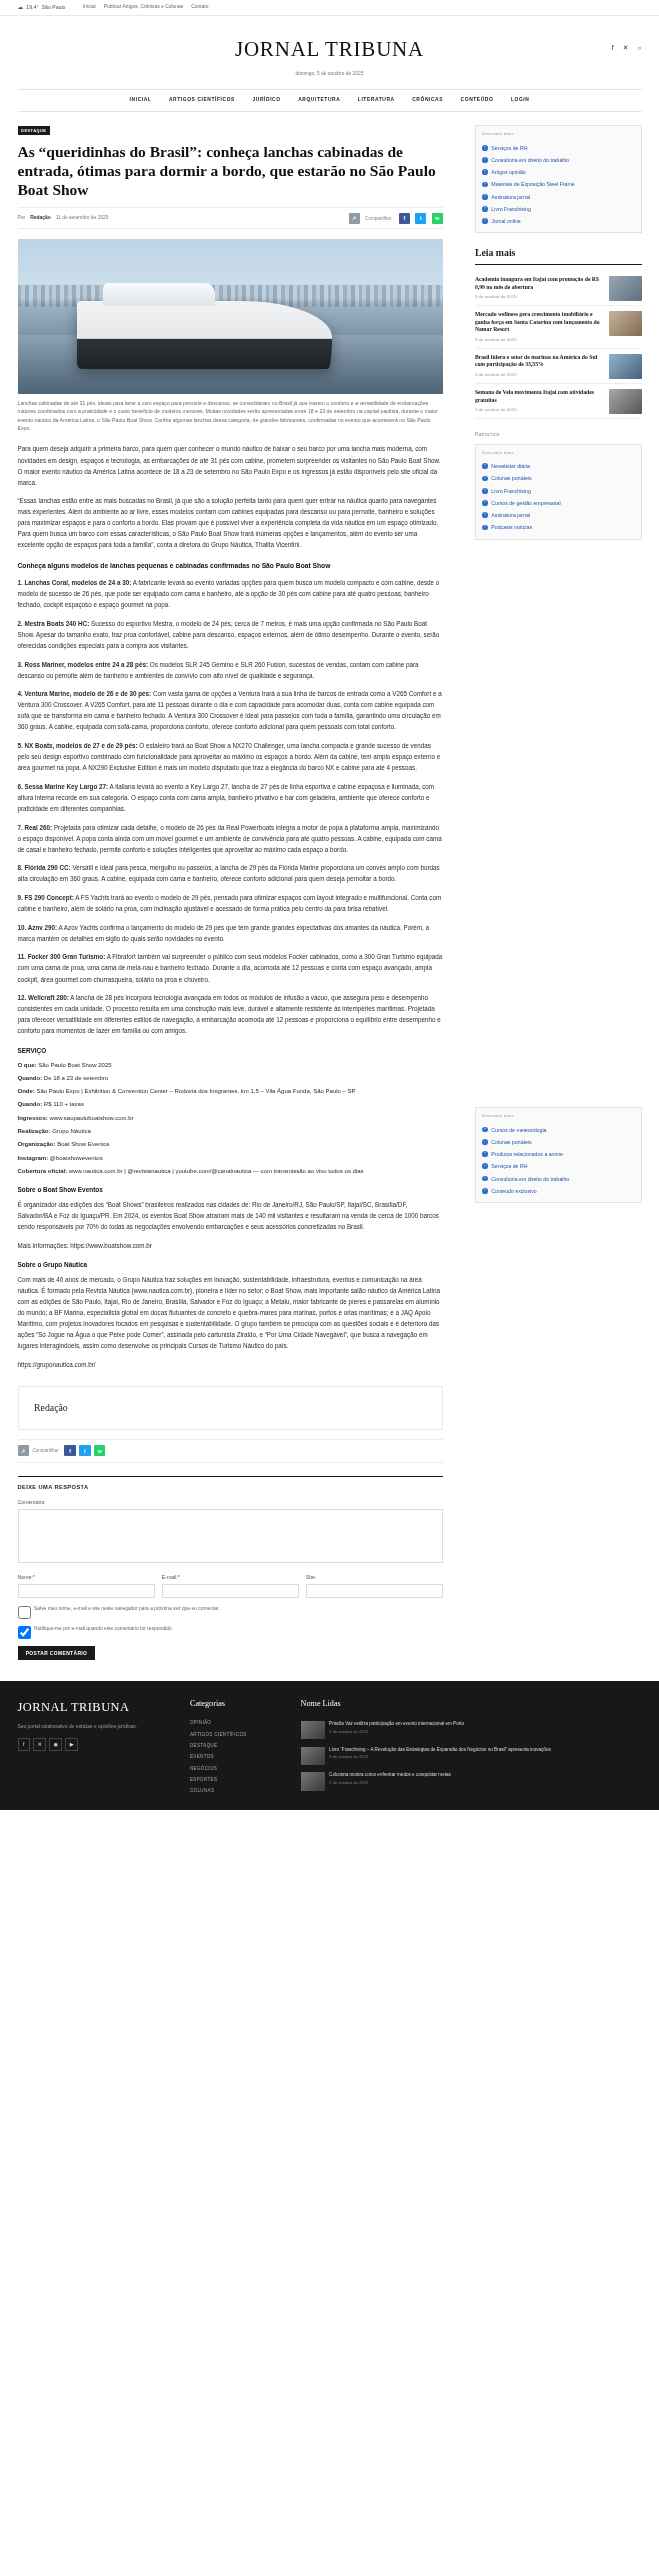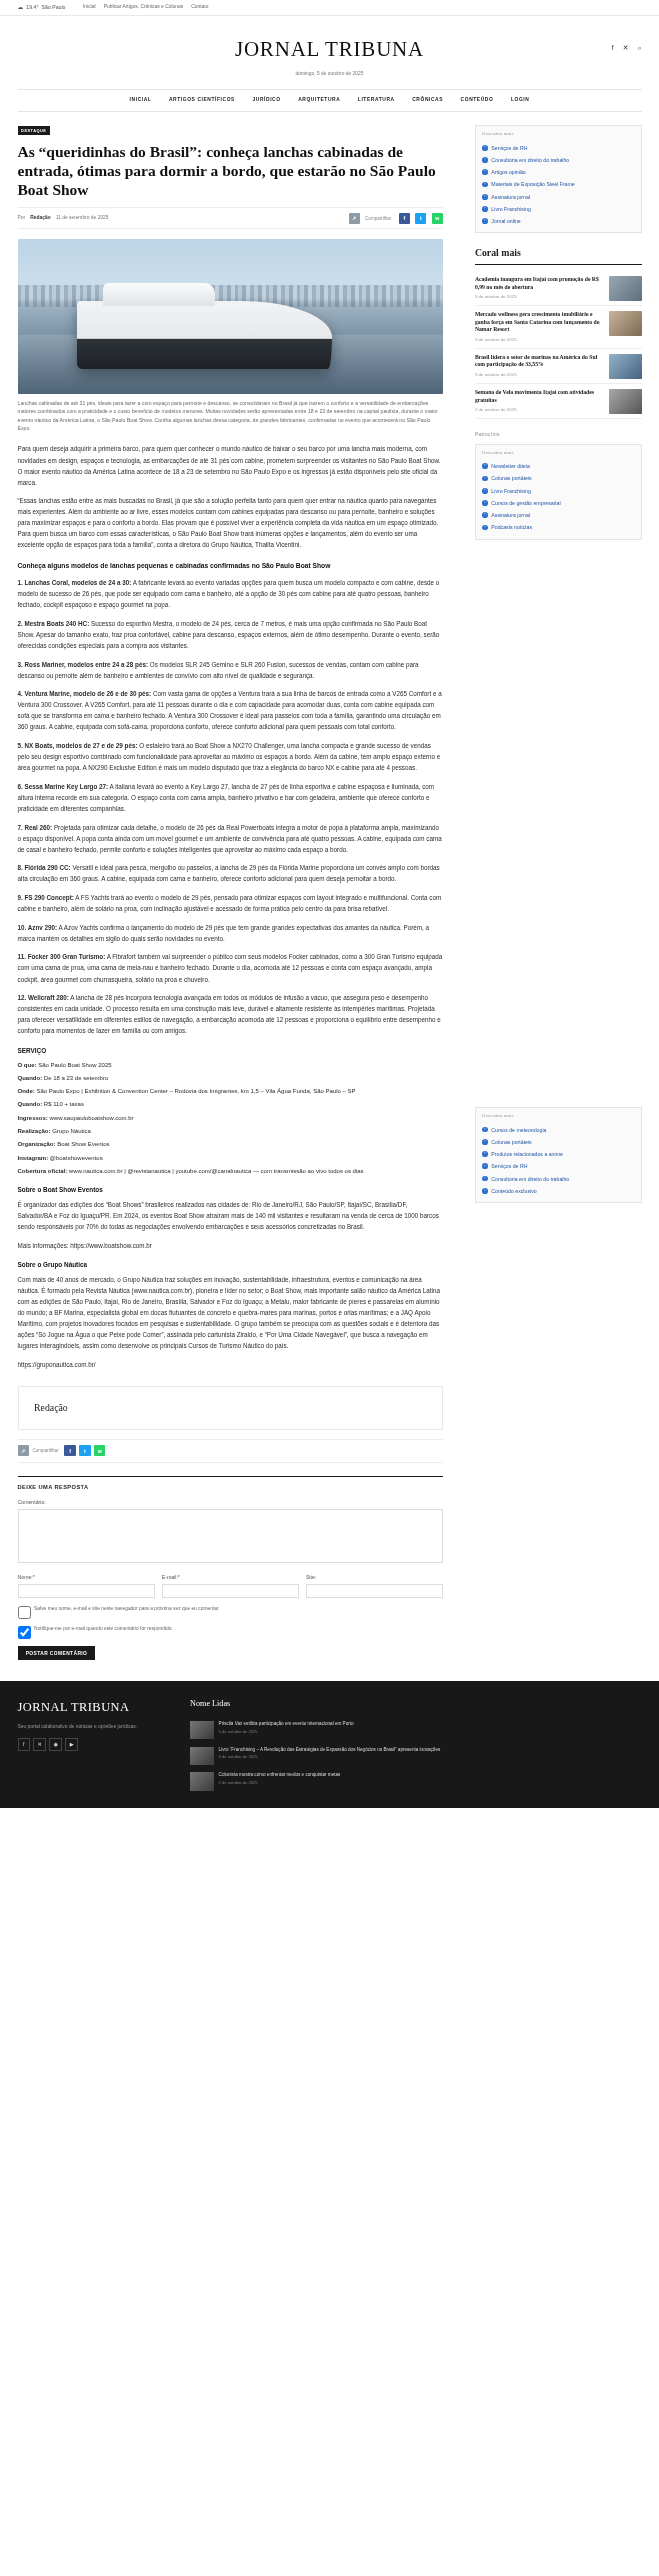--- a/index.html
+++ b/index.html
@@ -543,21 +543,21 @@
       <div class="ad-item">
           <span class="dot">›</span>
           <span>Livro Franchising</span>
         </div>
       <div class="ad-item">
           <span class="dot">›</span>
           <span>Jornal online</span>
         </div>
     </div>
 
-    <div class="side-h">Coral mais</div>
+    <div class="side-h">Leia mais</div>
 
     <div class="mini">
       <div class="mini-txt">
         <div class="mini-title">Academia inaugura em Itajaí com promoção de R$ 0,99 no mês de abertura</div>
         <div class="mini-date">5 de outubro de 2025</div>
       </div>
       <div class="thumb"></div>
     </div>
     <div class="mini">
       <div class="mini-txt">
@@ -647,20 +647,30 @@
     <div class="foot-desc">Seu portal colaborativo de notícias e opiniões jurídicas.</div>
     <div class="foot-social">
       <span class="fs">f</span>
       <span class="fs">✕</span>
       <span class="fs">◉</span>
       <span class="fs">▶</span>
     </div>
   </div>
 
 
+  <div class="col">
+    <div class="foot-h">Categorias</div>
+    <div class="foot-li">OPINIÃO</div>
+    <div class="foot-li">ARTIGOS CIENTÍFICOS</div>
+    <div class="foot-li">DESTAQUE</div>
+    <div class="foot-li">EVENTOS</div>
+    <div class="foot-li">NEGÓCIOS</div>
+    <div class="foot-li">ESPORTES</div>
+    <div class="foot-li">COLUNAS</div>
+  </div>
 
   <div style="flex:1">
     <div class="foot-h">Nome Lidas</div>
     <div class="mais-item">
       <div class="mais-thumb"></div>
       <div>
         <div class="mais-title">Priscila Vaz estiliza participação em evento internacional em Porto</div>
         <div class="mais-date">5 de outubro de 2025</div>
       </div>
     </div>

